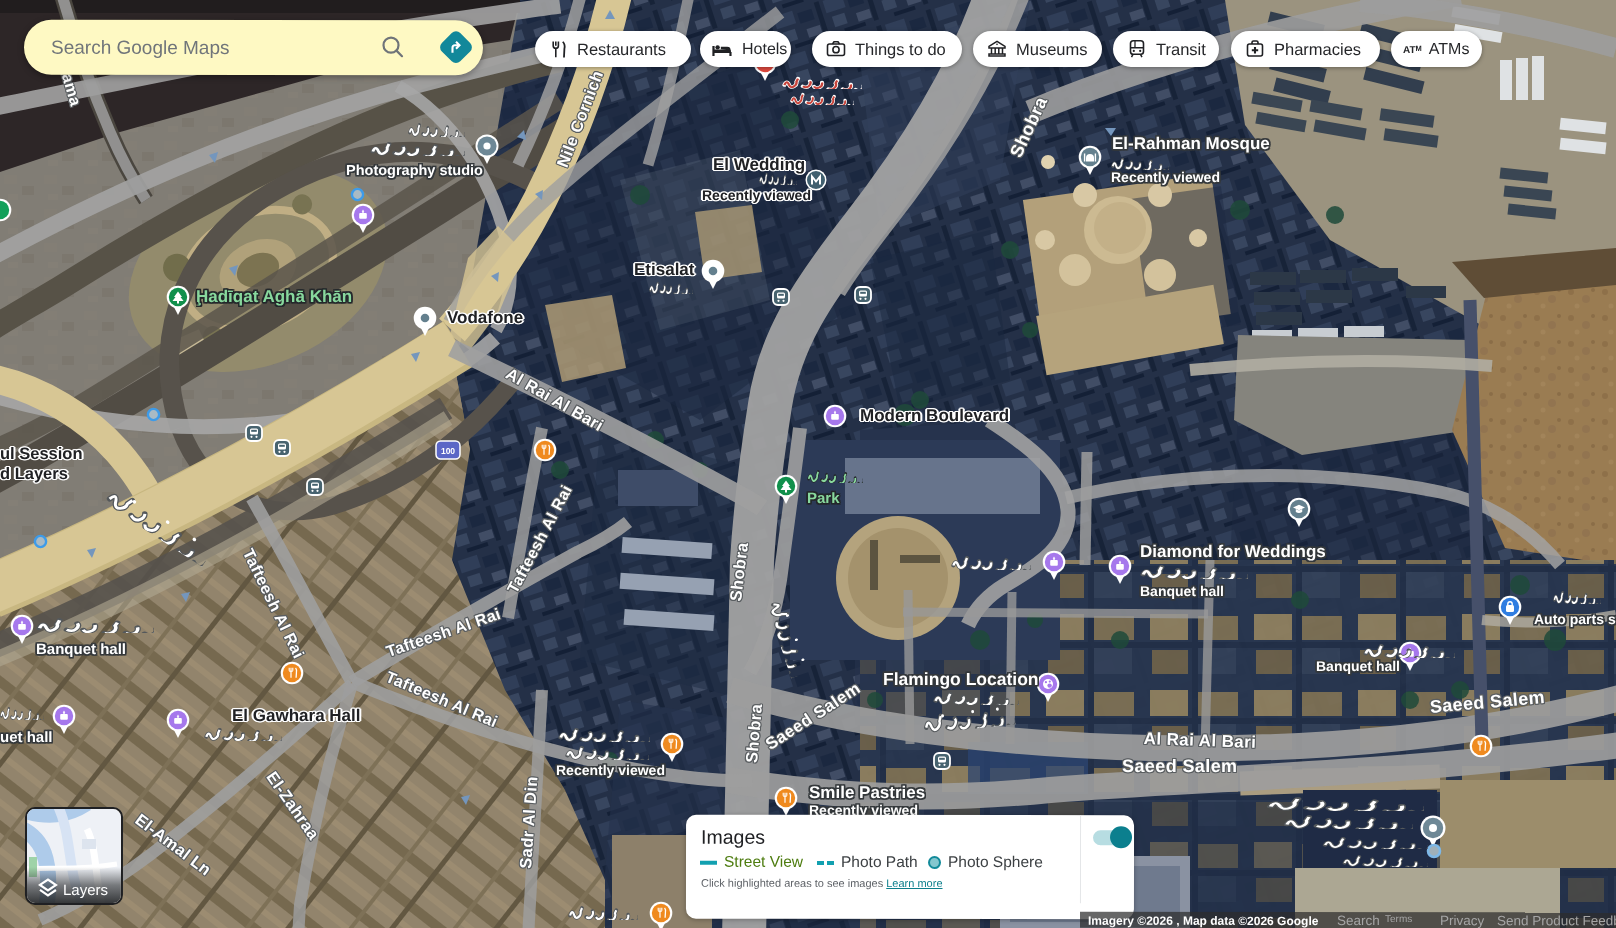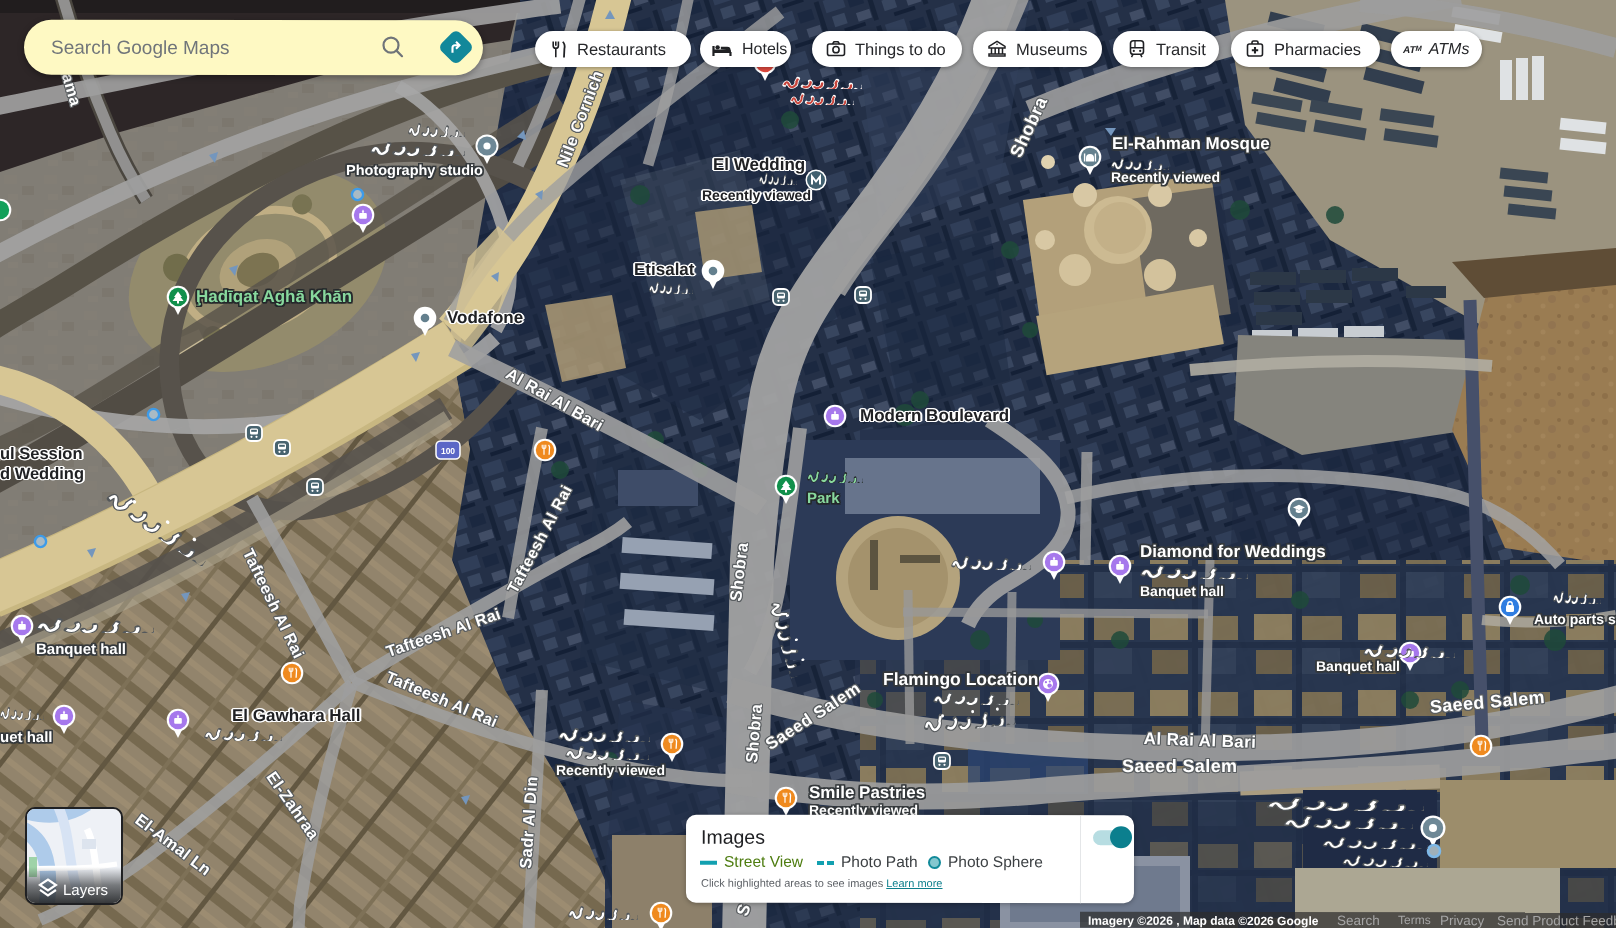--- a/index.html
+++ b/index.html
@@ -772,21 +772,21 @@
 <svg class="mk" style="left:1322px;top:836px" width="106" height="13" viewBox="0 0 100 20" preserveAspectRatio="none">
       <path d="M3,14 q3,-9 6,0 q2,5 6,2 q4,-3 3,-7 l2,-5 m6,12 q5,3 8,-1 q3,-4 1,-7 m5,8 q2,4 6,2 q5,-2 4,-8 m8,10 q4,2 7,-1 q4,-4 2,-8 l2,-4 m7,13 q4,3 8,0 q3,-3 2,-7 m6,8 q3,3 7,1 q4,-2 3,-7" stroke="#54585b" stroke-width="4.6" fill="none" stroke-linecap="round"></path>
       <path d="M3,14 q3,-9 6,0 q2,5 6,2 q4,-3 3,-7 l2,-5 m6,12 q5,3 8,-1 q3,-4 1,-7 m5,8 q2,4 6,2 q5,-2 4,-8 m8,10 q4,2 7,-1 q4,-4 2,-8 l2,-4 m7,13 q4,3 8,0 q3,-3 2,-7 m6,8 q3,3 7,1 q4,-2 3,-7" stroke="#fff" stroke-width="2.4" fill="none"></path>
     </svg>
 <svg class="mk" style="left:1342px;top:854px" width="86" height="13" viewBox="0 0 100 20" preserveAspectRatio="none">
       <path d="M3,14 q3,-9 6,0 q2,5 6,2 q4,-3 3,-7 l2,-5 m6,12 q5,3 8,-1 q3,-4 1,-7 m5,8 q2,4 6,2 q5,-2 4,-8 m8,10 q4,2 7,-1 q4,-4 2,-8 l2,-4 m7,13 q4,3 8,0 q3,-3 2,-7 m6,8 q3,3 7,1 q4,-2 3,-7" stroke="#54585b" stroke-width="4.6" fill="none" stroke-linecap="round"></path>
       <path d="M3,14 q3,-9 6,0 q2,5 6,2 q4,-3 3,-7 l2,-5 m6,12 q5,3 8,-1 q3,-4 1,-7 m5,8 q2,4 6,2 q5,-2 4,-8 m8,10 q4,2 7,-1 q4,-4 2,-8 l2,-4 m7,13 q4,3 8,0 q3,-3 2,-7 m6,8 q3,3 7,1 q4,-2 3,-7" stroke="#fff" stroke-width="2.4" fill="none"></path>
     </svg>
 
 <div class="pd" style="left:0px;top:444px;font-size:16.5px;">ul Session</div>
-<div class="pd" style="left:0px;top:464px;font-size:16.5px;">d Wedding</div>
+<div class="pd" style="left:0px;top:464px;font-size:16.5px;">d Layers</div>
 
 <div class="rl" style="left:733px;top:912px;font-size:17px;transform:rotate(-70deg);transform-origin:left top;">S</div>
 
 <div class="abs" style="left:24px;top:20px;width:459px;height:55px;background:#fef9c3;border-radius:28px;box-shadow:0 2px 6px rgba(0,0,0,.35);">
   <span style="position:absolute;left:27px;top:0;line-height:55px;font-size:19px;color:#70757a;">Search Google Maps</span>
 
   <svg style="position:absolute;left:356px;top:14px" width="26" height="26" viewBox="0 0 26 26">
         <circle cx="11" cy="11" r="7.5" fill="none" stroke="#6f7479" stroke-width="2.2"></circle>
         <line x1="16.5" y1="16.5" x2="22" y2="22" stroke="#6f7479" stroke-width="2.2" stroke-linecap="round"></line>
       </svg>
@@ -837,21 +837,21 @@
         <path d="M6,15.5 L4.5,18.2 m9,-2.7 l1.5,2.7" stroke="#202124" stroke-width="1.5"></path>
       </svg>
   Transit</div>
 <div class="chip" style="left:1231px;width:149px;">
   <svg width="20" height="20" viewBox="0 0 20 20">
         <rect x="2.5" y="5" width="15" height="12" rx="2" fill="none" stroke="#202124" stroke-width="1.6"></rect>
         <path d="M7,5 V3.5 a1.5,1.5 0 0 1 1.5,-1.5 h3 A1.5,1.5 0 0 1 13,3.5 V5" fill="none" stroke="#202124" stroke-width="1.6"></path>
         <path d="M10,8 v6.5 m-3.2,-3.2 h6.4" stroke="#202124" stroke-width="2.1"></path>
       </svg>
   Pharmacies</div>
-<div class="chip" style="left:1391px;width:91px;padding:8px 12px;font-size:16px;font-style:italic;">
+<div class="chip" style="left:1391px;width:91px;padding:8px 12px;font-size:16px;">
   <span style="font-size:10px;font-weight:bold;margin-right:7px;flex:0 0 auto;">AT<span style="font-size:7.5px;vertical-align:2px;">M</span></span>ATMs</div>
 
 <div class="abs" style="left:25px;top:807px;width:98px;height:98px;border-radius:10px;border:2px solid #1f2023;overflow:hidden;box-sizing:border-box;">
   <svg width="94" height="94" viewBox="0 0 94 94">
     <rect width="94" height="94" fill="#eef1f6"></rect>
     <path d="M -5,20 C 15,30 25,50 20,95" stroke="#aecbea" stroke-width="16" fill="none"></path>
     <path d="M -5,2 C 20,10 40,8 60,-5" stroke="#aecbea" stroke-width="14" fill="none"></path>
     <path d="M 30,-5 C 45,25 40,60 55,95" stroke="#d7e3f4" stroke-width="10" fill="none"></path>
     <path d="M 60,20 C 70,40 68,70 75,95" stroke="#fff" stroke-width="7" fill="none"></path>
     <path d="M 0,60 C 25,58 50,62 90,55" stroke="#fff" stroke-width="5" fill="none"></path>
@@ -864,37 +864,37 @@
             <stop offset=".5" stop-color="rgba(40,42,44,.6)"></stop>
             <stop offset="1" stop-color="rgba(38,40,42,.92)"></stop>
           </linearGradient>
         </defs>
     <path d="M 13,76 l 8,-5.5 8,5.5 -8,5.5 z" fill="none" stroke="#fff" stroke-width="2.2"></path>
     <path d="M 13,81 l 8,5.5 8,-5.5" fill="none" stroke="#fff" stroke-width="2.2"></path>
     <text x="36" y="86" font-family="Liberation Sans,sans-serif" font-size="15" fill="#fff">Layers</text>
   </svg>
 </div>
 
-<div class="abs" style="left:686px;top:815px;width:448px;height:88px;background:#fff;border-radius:10px;box-shadow:0 1px 5px rgba(0,0,0,.3);">
+<div class="abs" style="left:686px;top:815px;width:448px;height:104px;background:#fff;border-radius:10px;box-shadow:0 1px 5px rgba(0,0,0,.3);">
   <div style="position:absolute;left:394px;top:0;width:1px;height:88px;background:#e4e6e8;"></div>
   <span style="position:absolute;left:15px;top:11px;font-size:19.5px;color:#202124;">Images</span>
 
   <div style="position:absolute;left:407px;top:15px;width:37px;height:15px;border-radius:8px;background:#b7dde2;"></div>
   <div style="position:absolute;left:424px;top:11px;width:22px;height:22px;border-radius:50%;background:#0b7f8e;"></div>
 
   <div style="position:absolute;left:14px;top:46px;width:17px;height:3.5px;background:#12a0b0;"></div>
   <span style="position:absolute;left:38px;top:38px;font-size:15.5px;color:#4d7c0f;">Street View</span>
   <div style="position:absolute;left:131px;top:46px;width:7px;height:3.5px;background:#12a0b0;"></div>
   <div style="position:absolute;left:141px;top:46px;width:7px;height:3.5px;background:#12a0b0;"></div>
   <span style="position:absolute;left:155px;top:38px;font-size:15.5px;color:#3c4043;text-align:center;">Photo Path</span>
   <div style="position:absolute;left:242px;top:41px;width:9px;height:9px;border-radius:50%;background:#84c7cf;border:2.5px solid #128a9a;"></div>
   <span style="position:absolute;left:262px;top:38px;font-size:15.5px;color:#3c4043;">Photo Sphere</span>
   <span style="position:absolute;left:15px;top:62px;font-size:11px;color:#5f6368;">Click highlighted areas to see images <a style="color:#0d7f8c;text-decoration:underline;">Learn more</a></span>
 </div>
 
 <div class="abs" style="left:1080px;top:912px;width:536px;height:16px;background:rgba(45,45,45,.72);">
   <span style="position:absolute;left:8px;top:2px;font-size:12px;font-weight:bold;color:#fff;">Imagery ©2026 , Map data ©2026 Google</span>
   <span style="position:absolute;left:257px;top:1px;font-size:13.5px;color:#a5a5a5;">Search</span>
-  <span style="position:absolute;left:305px;top:1px;font-size:12px;color:#a5a5a5;margin-left:13px;">Terms</span>
+  <span style="position:absolute;left:305px;top:1px;font-size:10px;color:#a5a5a5;">Terms</span>
   <span style="position:absolute;left:360px;top:1px;font-size:13.5px;color:#a5a5a5;">Privacy</span>
   <span style="position:absolute;left:417px;top:1px;font-size:13.5px;color:#a5a5a5;">Send Product Feedba</span>
 </div>
 </div>
 
 </body></html>

